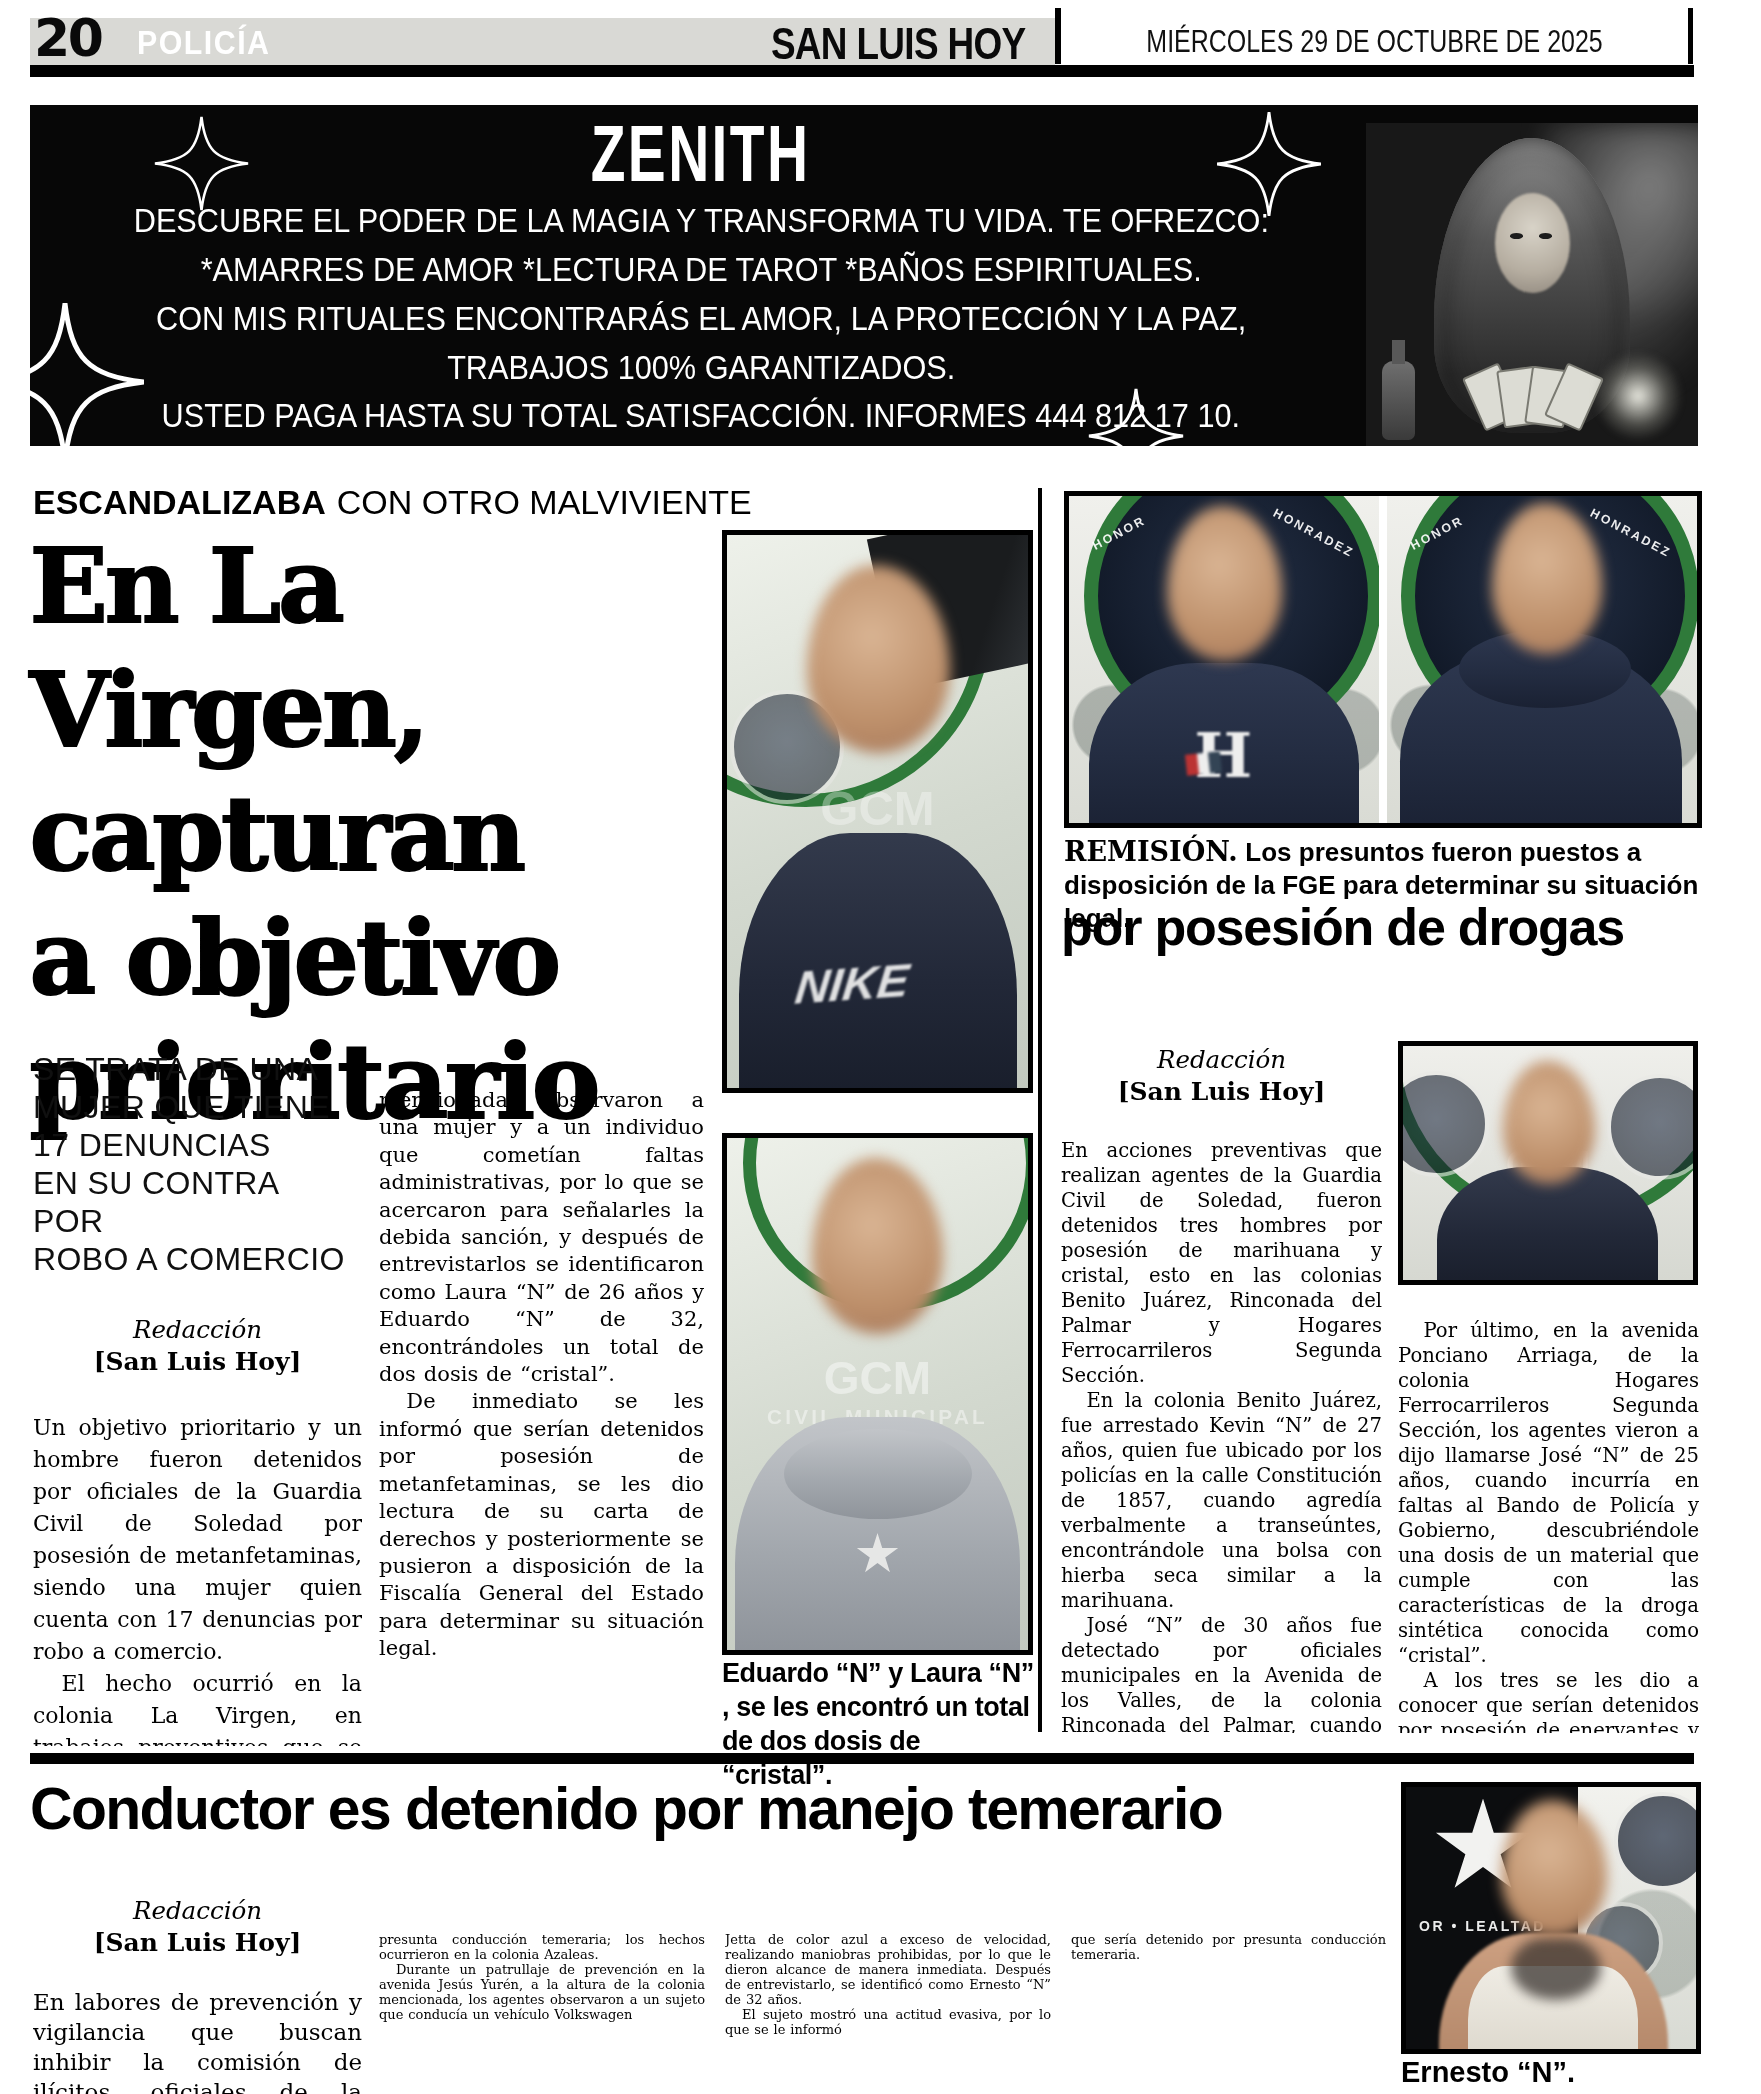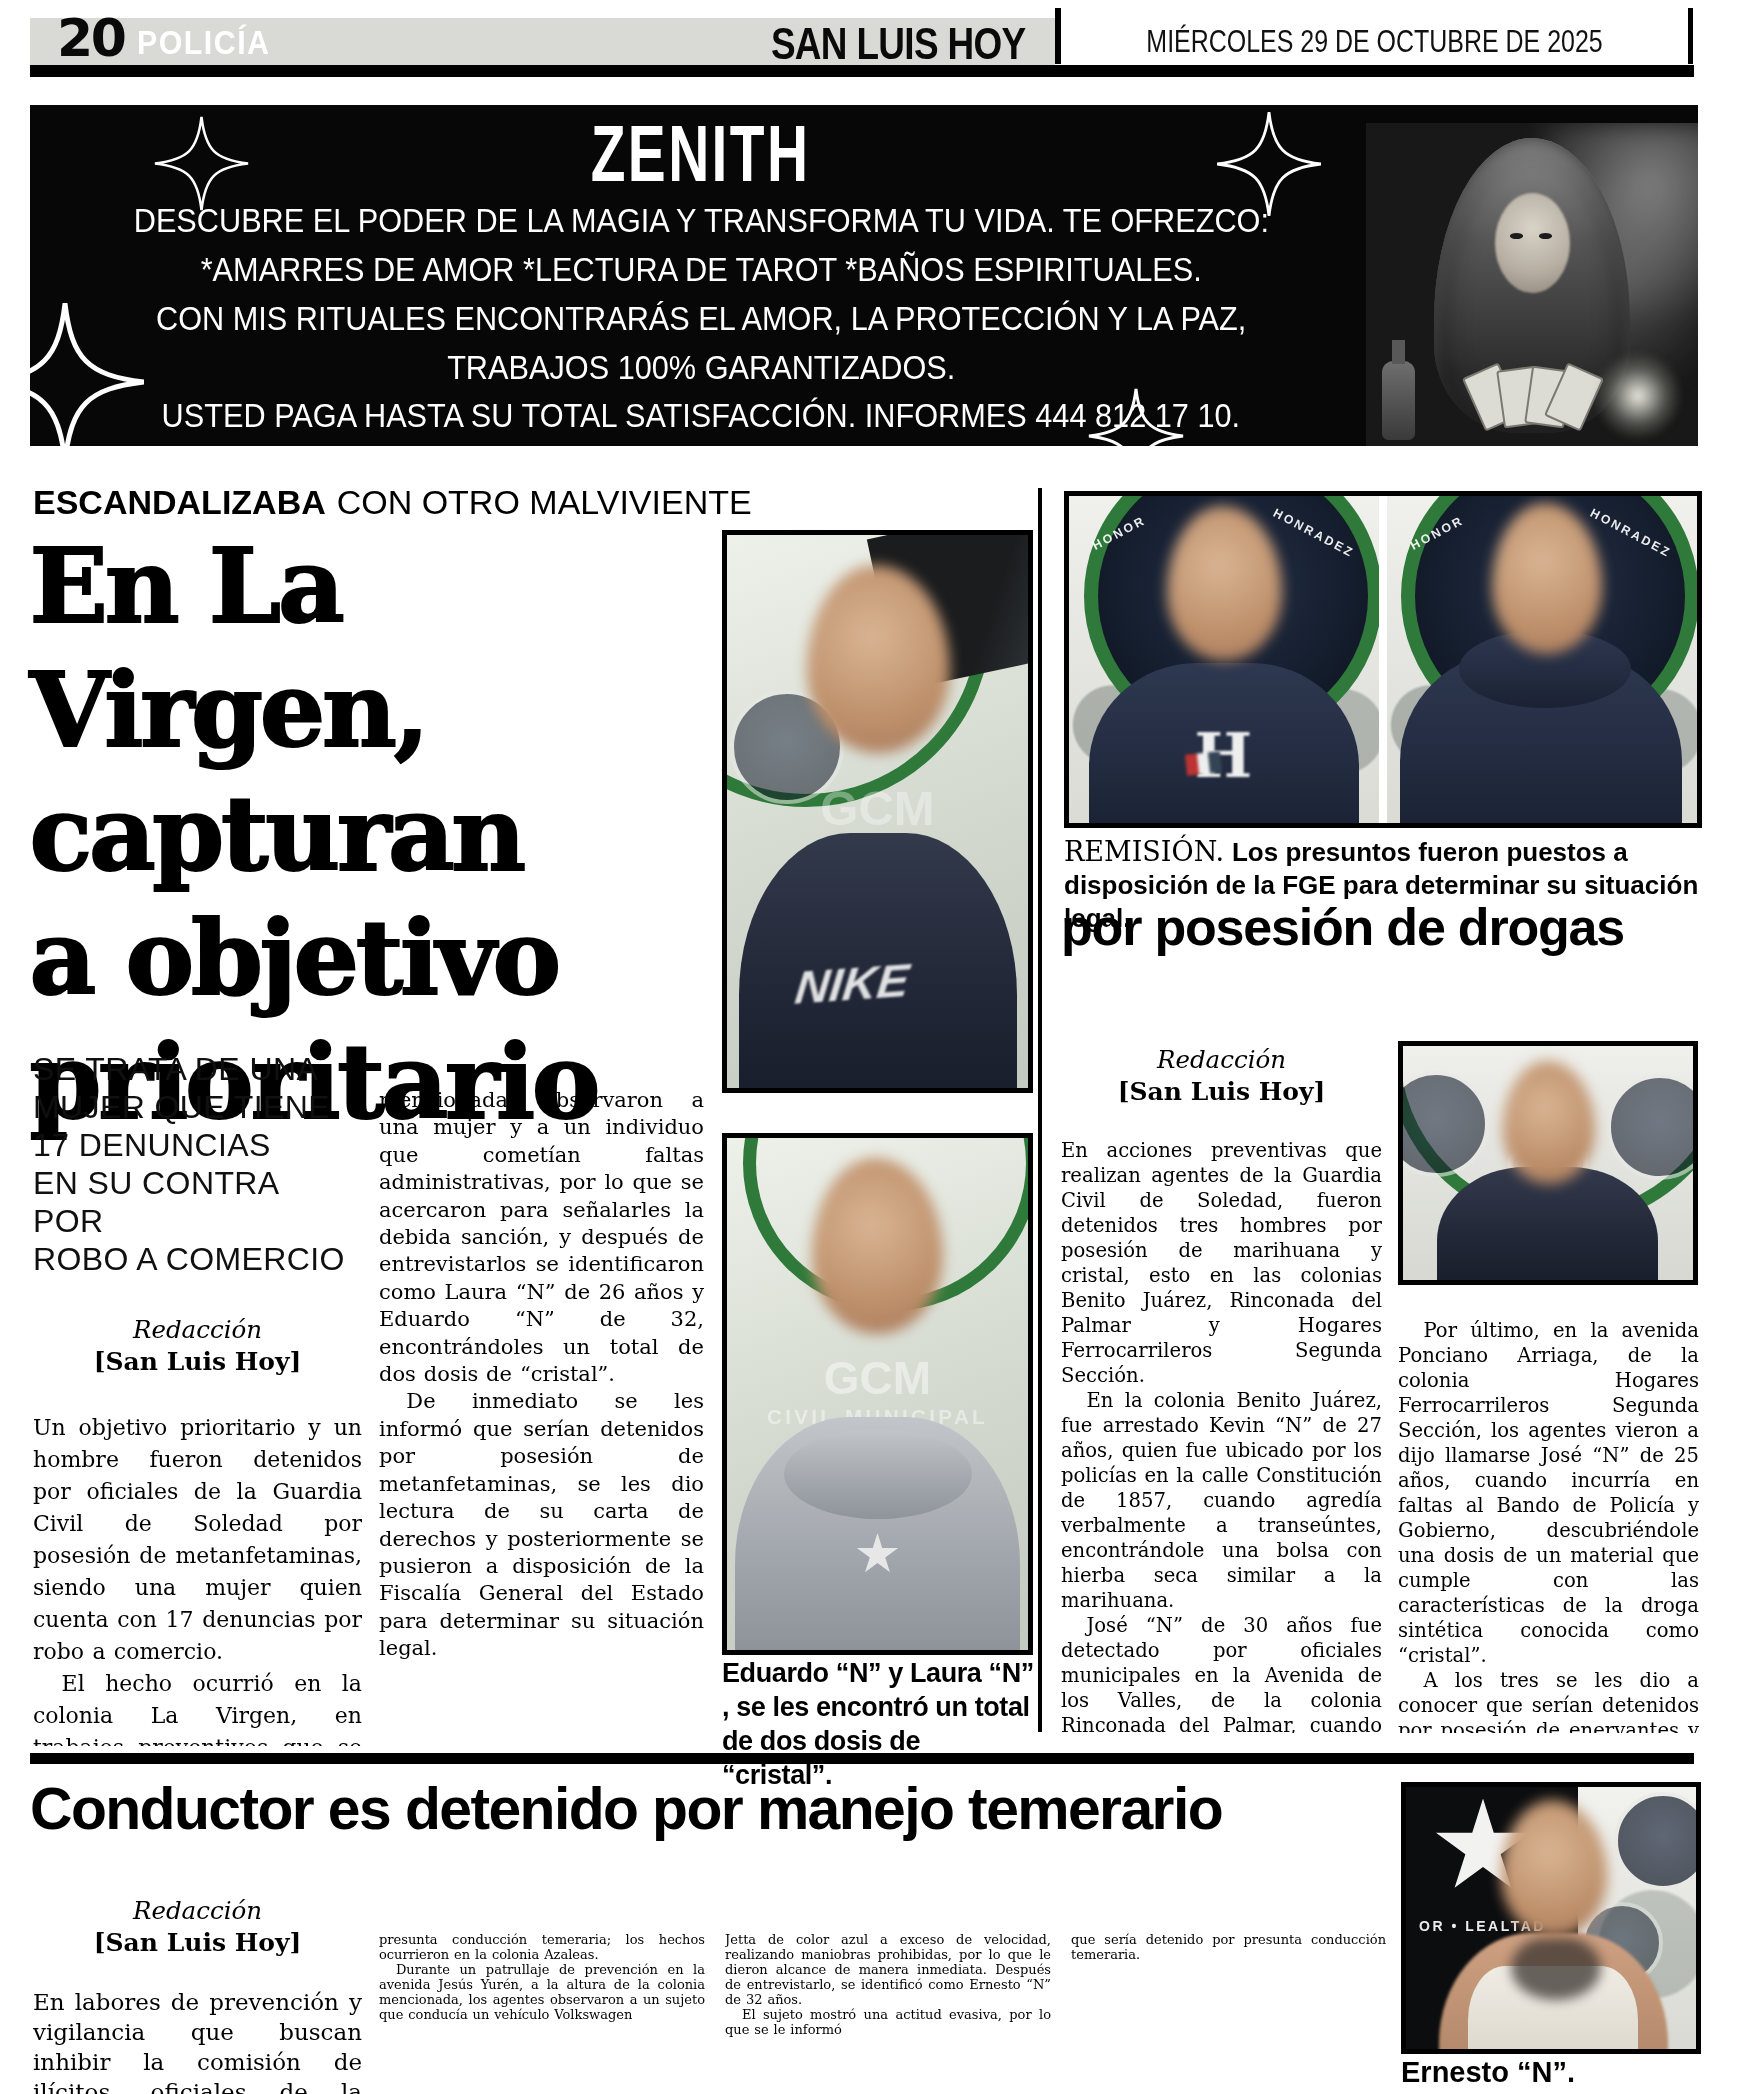--- a/index.html
+++ b/index.html
@@ -2,21 +2,21 @@
 <html style="font-size:13px"><head>
 <meta charset="utf-8">
 <style>
   html,body{margin:0;padding:0;background:#888;}
   .page{
     position:relative;width:1761px;height:2095px;background:#ffffff;
     overflow:hidden;font-family:"Liberation Sans",sans-serif;color:#000;
   }
   
   .gray-band{position:absolute;left:30px;top:18px;width:1025px;height:47px;background:#d9d9d5;}
-  .page-num{position:absolute;left:57px;top:11.5px;font-family:"DejaVu Sans",sans-serif;
+  .page-num{position:absolute;left:34px;top:11.5px;font-family:"DejaVu Sans",sans-serif;
     font-weight:900;font-size:52px;line-height:52px;letter-spacing:-2.5px;color:#0a0a0a;}
   .section-label{position:absolute;left:137px;top:26px;font-weight:700;font-size:33px;line-height:33px;
     color:#fff;letter-spacing:1.6px;transform:scaleX(.92);transform-origin:left;}
   .paper-name{position:absolute;right:736px;top:21px;font-weight:900;font-size:45px;line-height:45px;
     letter-spacing:-0.8px;transform:scaleX(.82);transform-origin:right;color:#0a0a0a;}
   .mast-vline{position:absolute;left:1055px;top:8.2px;width:5.7px;height:56px;background:#000;}
   .mast-vline2{position:absolute;left:1688px;top:8.2px;width:4.9px;height:56px;background:#000;}
   .date-box{position:absolute;left:1061px;top:18px;width:628px;height:47px;display:flex;
     align-items:center;justify-content:center;}
   .date-box span{font-size:32px;letter-spacing:0px;transform:scaleX(.78);white-space:nowrap;color:#111;}
@@ -114,21 +114,21 @@
   .cap-center{position:absolute;left:722px;top:1656px;width:314px;font-weight:700;
      font-size:27px;line-height:34px;letter-spacing:-0.4px;}
 
   .photoR{left:1064px;top:491px;width:628px;height:327px;background:#111;}
   .mug-row{display:flex;height:100%;gap:7.4px;background:#fff;}
   .mug{position:relative;flex:1;overflow:hidden;background:
      radial-gradient(circle at 14% 70%, rgba(30,45,40,.28) 0 38px, transparent 41px),
      radial-gradient(circle at 88% 72%, rgba(30,45,40,.25) 0 41px, transparent 44px),
      linear-gradient(180deg,#f0f0ec,#d9dbd4);}
   .cap-remision{position:absolute;left:1064px;top:835px;width:638px;font-size:26px;line-height:33px;}
-  .cap-remision b{font-family:"DejaVu Serif",serif;font-weight:400;font-size:27px;}
+  .cap-remision b{font-family:"DejaVu Serif",serif;font-weight:700;font-size:27px;}
   .cap-remision .rest{margin-left:.3em;font-weight:600;}
   .headline-right{position:absolute;left:1061px;top:897px;width:646px;
      font-weight:700;font-size:52px;line-height:61px;letter-spacing:-1.2px;}
   .colR1{left:1061px;top:1044px;width:321px;height:689px;}
   .colR1 .body{margin-top:29.5px;font-size:19.6px;line-height:25px;}
   .colR2{left:1398px;top:1041px;width:301px;height:692px;}
   .photoR2{position:relative;width:290px;height:234px;border:5.7px solid #000;overflow:hidden;
      background:linear-gradient(180deg,#efefeb,#d6d8d1);}
   .colR2 .body{margin-top:33px;font-size:19.6px;line-height:25px;}
 

